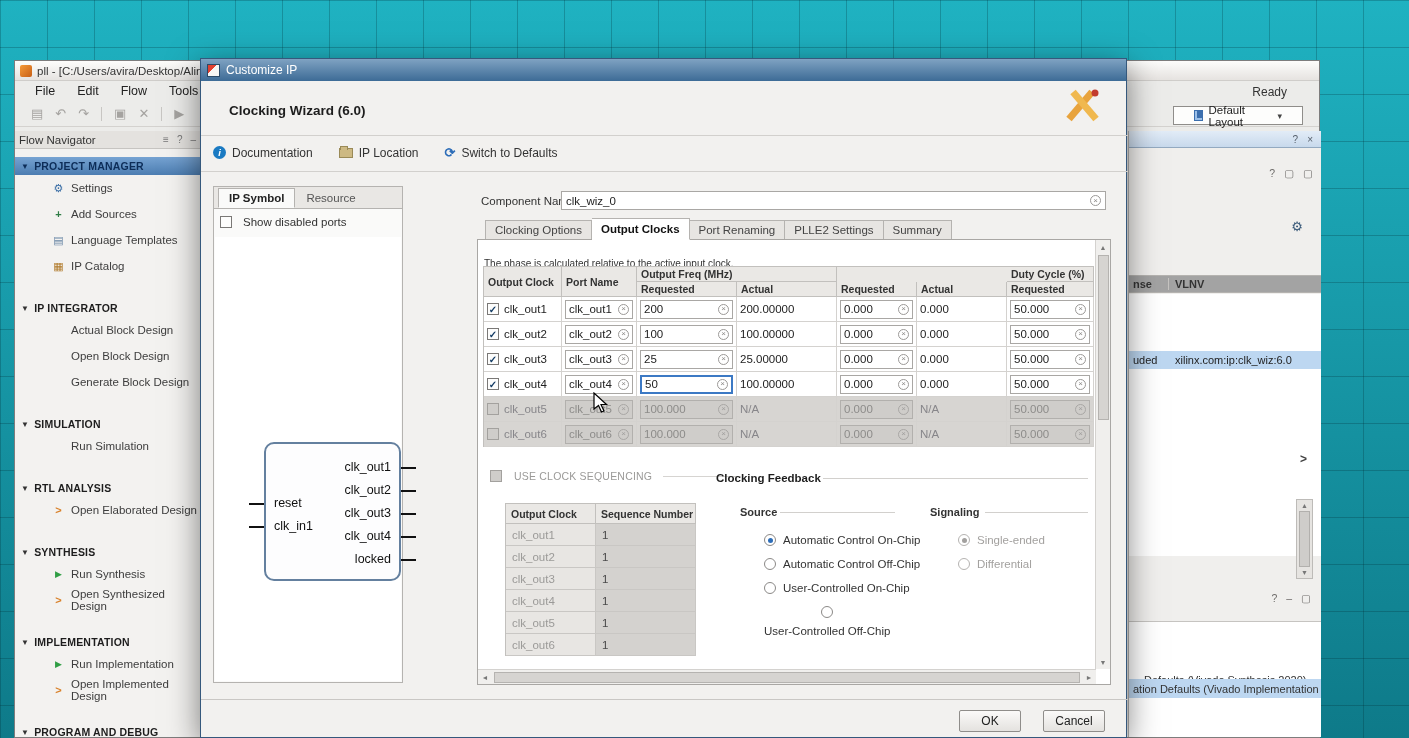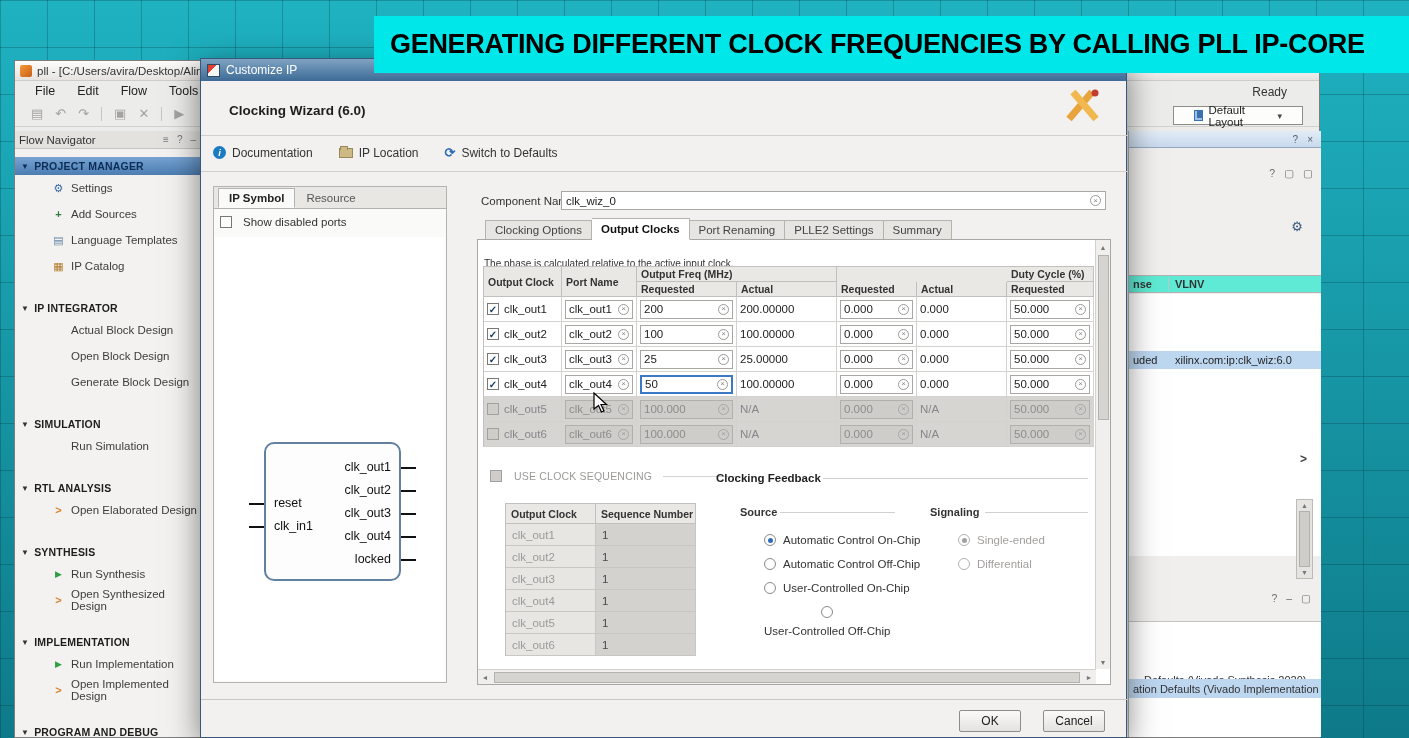--- a/index.html
+++ b/index.html
@@ -70,21 +70,21 @@
   #rp { position:absolute; left:1113px; top:70px; width:193px; bottom:0;
     background:#f0efed; border-left:1px solid #b5b3b0; }
   .rp-bar { position:absolute; left:0; top:0; width:100%; height:17px;
     background:linear-gradient(#e2ecf7,#c8d9ec); border-bottom:1px solid #93a9c0;
     display:flex; align-items:center; justify-content:flex-end; gap:9px;
     padding-right:8px; color:#56606c; font-size:10px; }
   .rp-tools { position:absolute; right:8px; top:36px; display:flex; gap:9px;
     color:#6e6c6a; font-size:10.5px; }
   .rp-gear { position:absolute; right:18px; top:88px; color:#3a5a7a; font-size:13px; }
   .rp-cols { position:absolute; left:0; top:144px; width:100%; height:18px;
-    background:#5eead4; border-top:1px solid #b5b3b0; border-bottom:1px solid #b5b3b0;
+    background:#a3a3a3; border-top:1px solid #b5b3b0; border-bottom:1px solid #b5b3b0;
     display:flex; align-items:center; font-size:11px; font-weight:bold; color:#333; }
   .rp-cols .c1 { width:40px; padding-left:4px; border-right:1px solid #c6c4c1; }
   .rp-cols .c2 { padding-left:6px; }
   .rp-list { position:absolute; left:0; top:163px; width:100%; height:262px; background:#fff; }
   .rp-row-sel { position:absolute; left:0; top:57px; width:100%; height:18px;
     background:#bdd7f1; display:flex; align-items:center; font-size:11px; color:#222; }
   .rp-row-sel .c1 { width:40px; padding-left:4px; }
   .rp-row-sel .c2 { padding-left:6px; }
   .rp-chev { position:absolute; font-size:12px; font-weight:bold; color:#444; }
   .mini-scroll { position:absolute; right:8px; top:368px; width:17px; height:80px;
@@ -114,21 +114,21 @@
     gap:26px; font-size:12px; color:#333; }
   .link { display:flex; align-items:center; gap:6px; cursor:default; }
   .infoic { width:13px; height:13px; border-radius:50%; background:#1a7ac2; color:#fff;
     font-size:9.5px; font-weight:bold; display:flex; align-items:center; justify-content:center; font-style:italic; }
   .foldic { width:14px; height:10px; background:#cdb983; border:1px solid #9a8a57; position:relative; }
   .foldic::before { content:""; position:absolute; left:0; top:-3px; width:6px; height:3px;
     background:#cdb983; border:1px solid #9a8a57; border-bottom:none; }
   .refic { color:#2d6db8; font-size:13px; font-weight:bold; }
 
   
-  #ipsym { position:absolute; left:12px; top:127px; width:234px; height:497px;
+  #ipsym { position:absolute; left:12px; top:127px; width:190px; height:497px;
     border:1px solid #b5b3b0; background:#fafaf9;padding-left:26px; }
   .ltabs { position:absolute; left:0; top:0; width:100%; height:22px; display:flex;
     align-items:flex-end; background:#e9e7e4; border-bottom:1px solid #b5b3b0; padding-left:4px; }
   .ltab { height:20px; padding:0 10px; display:flex; align-items:center; font-size:11.5px;
     color:#555; border:1px solid transparent; }
   .ltab.sel { background:#fafaf9; border:1px solid #b5b3b0; border-bottom:1px solid #fafaf9;
     font-weight:bold; color:#222; }
   .showdis { position:absolute; left:6px; top:29px; display:flex; align-items:center;
     gap:6px; font-size:11.5px; color:#333; }
   .symcanvas { position:absolute; left:1px; top:50px; right:1px; bottom:1px; background:#fff; }
@@ -776,21 +776,18 @@
         <span class="hthumb"></span>
         <span class="arr">►</span>
       </div>
     </div>
 
     <div class="rule" style="left:0; top:640px; width:927px; background:#c9c7c4;"></div>
     <div class="btn" style="left:758px;">OK</div>
     <div class="btn" style="left:842px;">Cancel</div>
   </div>
 
-  <div id="banner">
-    <span>GENERATING DIFFERENT CLOCK FREQUENCIES BY CALLING PLL IP-CORE</span>
-  </div>
 
   <svg id="cursor" width="16" height="22" viewBox="0 0 16 22">
     <path d="M1 1 L1 17 L5.5 13.5 L8.5 20 L11 19 L8 12.5 L13.5 12.5 Z" fill="#ffffff" stroke="#000000" stroke-width="1.2"></path>
   </svg>
 
 </div>
 
 </body></html>

